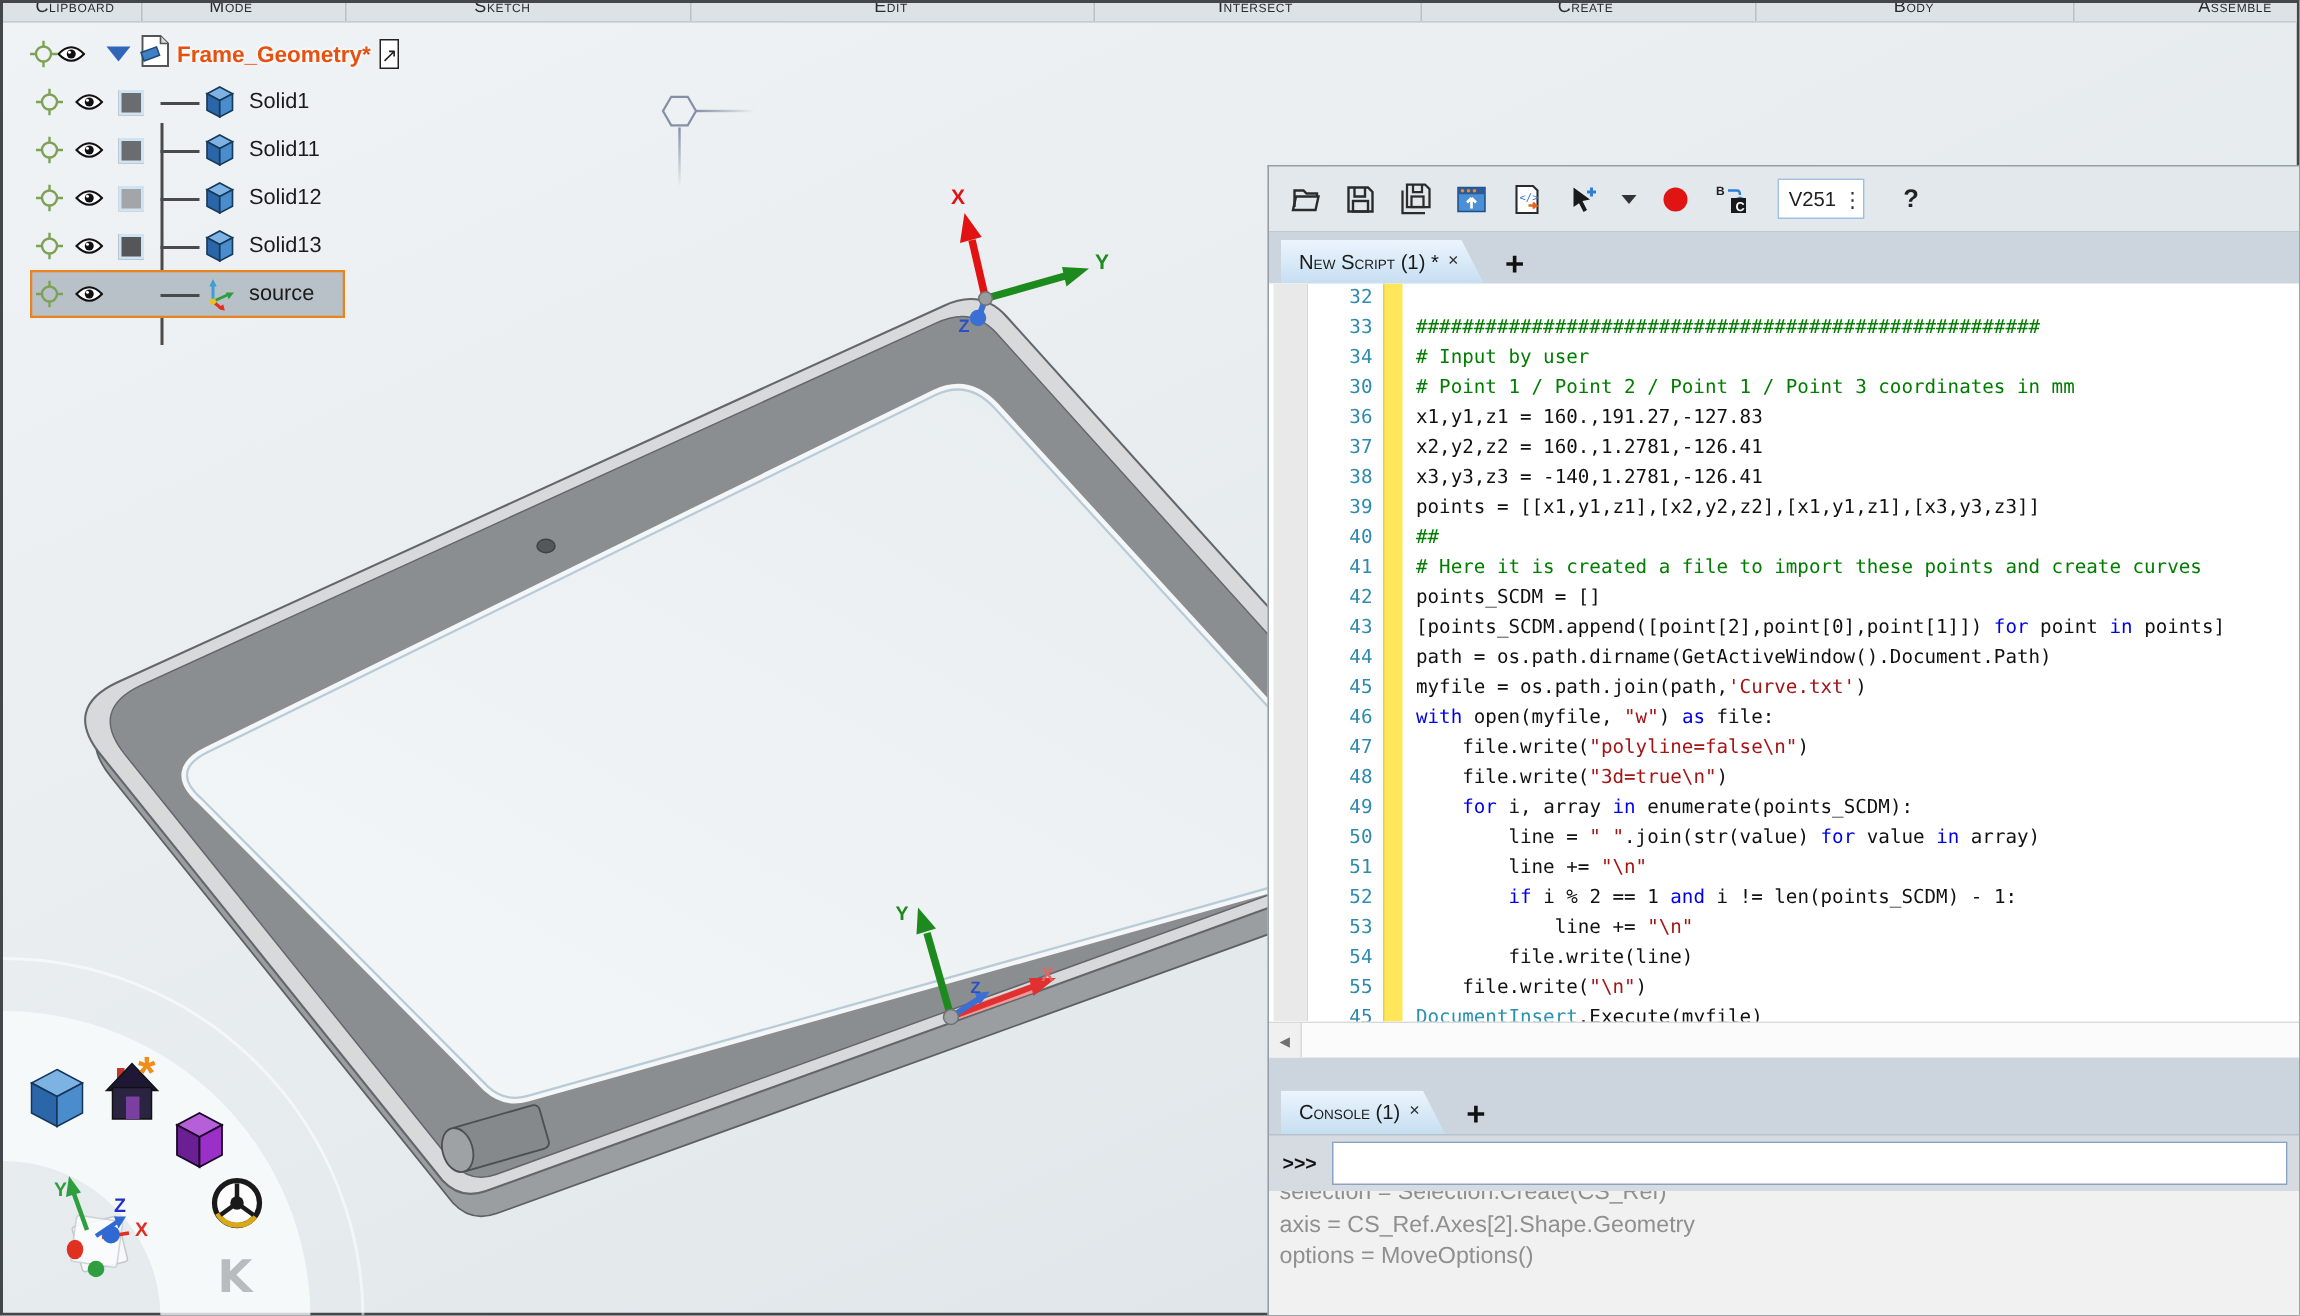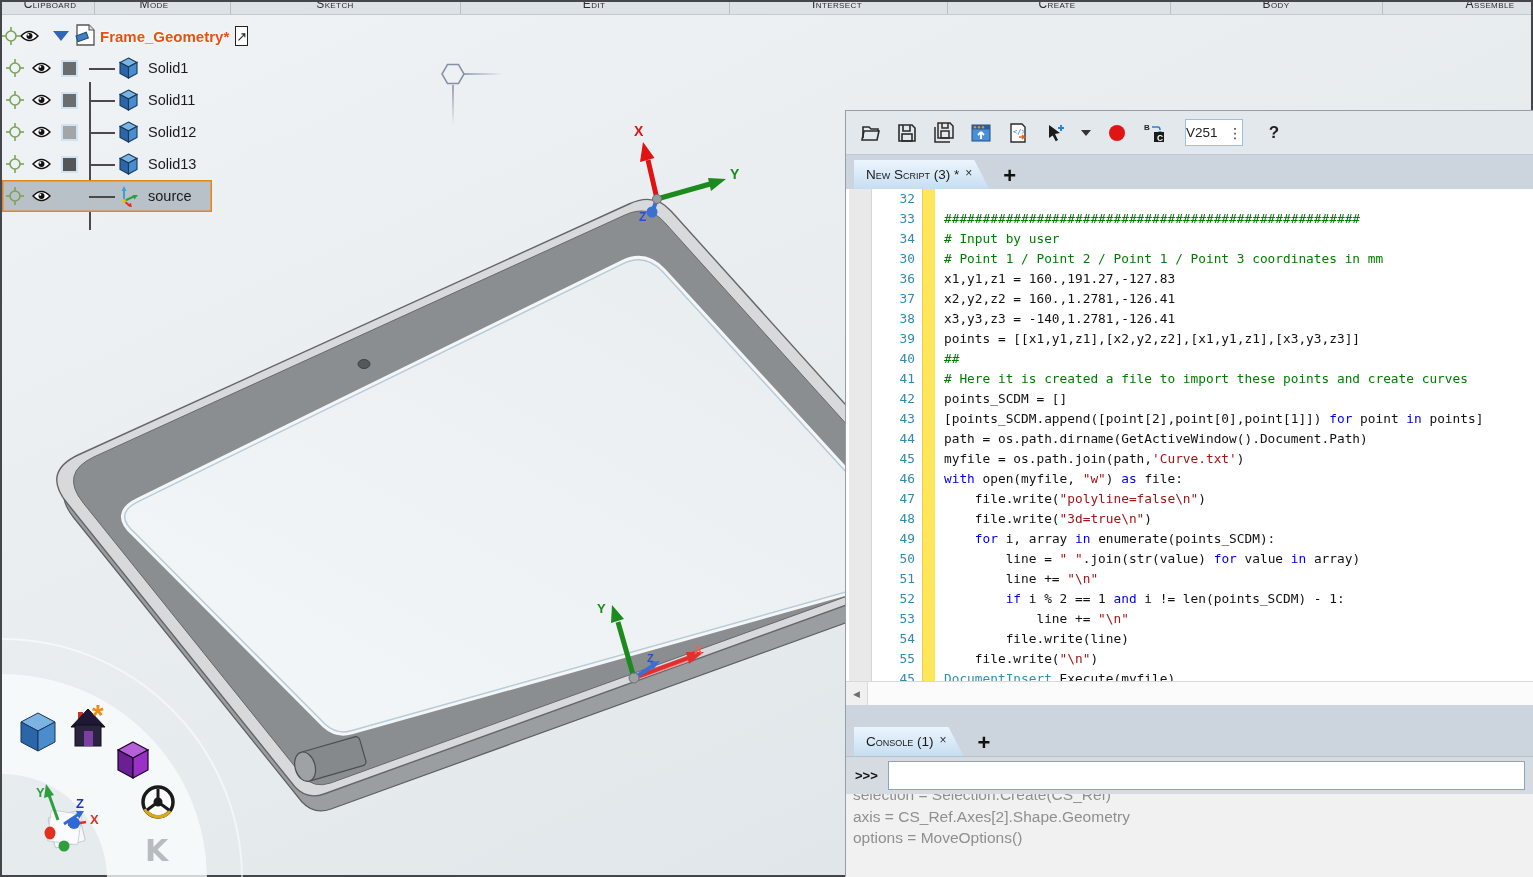--- a/index.html
+++ b/index.html
@@ -10,21 +10,21 @@
   
   .ribbon{position:absolute;left:2px;top:2px;right:2px;height:13px;background:#dde2e6;
           border-bottom:1px solid #c3cad0;overflow:hidden;z-index:5;}
   .ribbon-label{position:absolute;top:-5px;transform:translateX(-50%);font-size:12px;
           font-variant:small-caps;letter-spacing:.4px;color:#2a2d30;white-space:nowrap;}
   .ribbon-div{position:absolute;top:0;width:1px;height:13px;background:#b9c0c6;}
   
   .viewport{position:absolute;inset:2px;background:linear-gradient(155deg,#f0f3f5 0%,#e6ebee 55%,#dce2e6 100%);z-index:0;}
   .viewport svg{position:absolute;left:0;top:0;}
   
-  .tree{position:absolute;left:2px;top:20px;width:330px;z-index:2;font-size:14.5px;color:#1b1b1b;}
+  .tree{position:absolute;left:20px;top:20px;width:330px;z-index:2;font-size:14.5px;color:#1b1b1b;}
   .trow{height:32px;display:flex;align-items:center;position:relative;width:210px;}
   .trow.selected{background:#b9c1c8;box-shadow:inset 0 0 0 1.5px #e8831d;}
   .tcol-target{width:26px;display:flex;justify-content:center;}
   .tcol-eye{width:26px;display:flex;justify-content:center;}
   .tcol-swatch{width:30px;display:flex;justify-content:center;}
   .swatch{width:17px;height:17px;border:2px solid #cfe3f2;}
   .tcol-branch{width:30px;position:relative;height:100%;}
   .stub{position:absolute;left:5px;top:50%;width:26px;height:1.5px;background:#4a4a4a;}
   .tcol-icon{width:28px;display:flex;justify-content:center;}
   .tlabel{padding-left:6px;white-space:nowrap;}
@@ -37,21 +37,21 @@
   .sewin{position:absolute;left:845px;top:110px;width:688px;height:767px;background:#ccd5dd;
          border-left:1px solid #959ea8;border-top:1px solid #959ea8;z-index:6;overflow:hidden;
          display:flex;flex-direction:column;}
   .se-title{height:32px;background:#21398f;position:relative;display:flex;align-items:center;flex:0 0 32px;}
   .se-title-text{position:absolute;left:590px;top:6px;color:#fff;font-weight:bold;font-size:16.5px;white-space:nowrap;}
   .se-logo{margin-left:5px;}
   .se-toolbar{height:44px;flex:0 0 44px;background:#e3e8ec;border-bottom:1px solid #c2cad1;
               display:flex;align-items:center;gap:13px;padding-left:12px;}
   .tbtn{width:24px;height:24px;display:flex;align-items:center;justify-content:center;cursor:default;}
   .vbox{height:27px;width:58px;border:1px solid #9fc0dc;background:#fff;display:flex;
-        align-items:center;justify-content:space-between;gap:4px;font-size:13.5px;color:#222;}
+        align-items:center;justify-content:flex-end;gap:4px;font-size:13.5px;color:#222;}
   .vdots{font-size:14px;color:#333;}
   .helpq{font-size:17px;font-weight:bold;color:#222;}
   .se-tabrow{height:34px;flex:0 0 34px;background:#ccd5dd;display:flex;align-items:flex-end;padding-left:8px;}
   .tab{height:29px;background:linear-gradient(#ecf5fd,#c6def2);display:flex;align-items:center;
        padding:0 30px 0 12px;font-size:13.5px;font-variant:small-caps;color:#1a1a1a;position:relative;
        clip-path:polygon(0 0,calc(100% - 15px) 0,100% 100%,0 100%);}
   .tab .closex{position:absolute;right:17px;top:6px;font-size:12px;color:#333;}
   .plusbtn{font-size:22px;font-weight:bold;color:#111;margin-left:14px;line-height:26px;}
   .se-code{flex:0 0 492px;background:#fff;display:flex;position:relative;overflow:hidden;}
   .vscroll{flex:0 0 26px;background:#fff;border-right:1px solid #d6d6d6;}
@@ -506,21 +506,21 @@
       </span>
       <span class="vbox" style="margin-left:6px;">
         <span>V251</span>
         <span class="vdots">⋮</span>
       </span>
       <span class="helpq tbtn" style="margin-left:6px;">?</span>
     </div>
 
     <div class="se-tabrow">
       <div class="tab">
-        <span>New Script (3) *</span>
+        <span>New Script (1) *</span>
         <span class="closex">×</span>
       </div>
       <span class="plusbtn">+</span>
     </div>
 
     <div class="se-code">
       <div class="vscroll">
           <div class="track"></div>
         </div>
       <div class="gutter" id="gutter">

